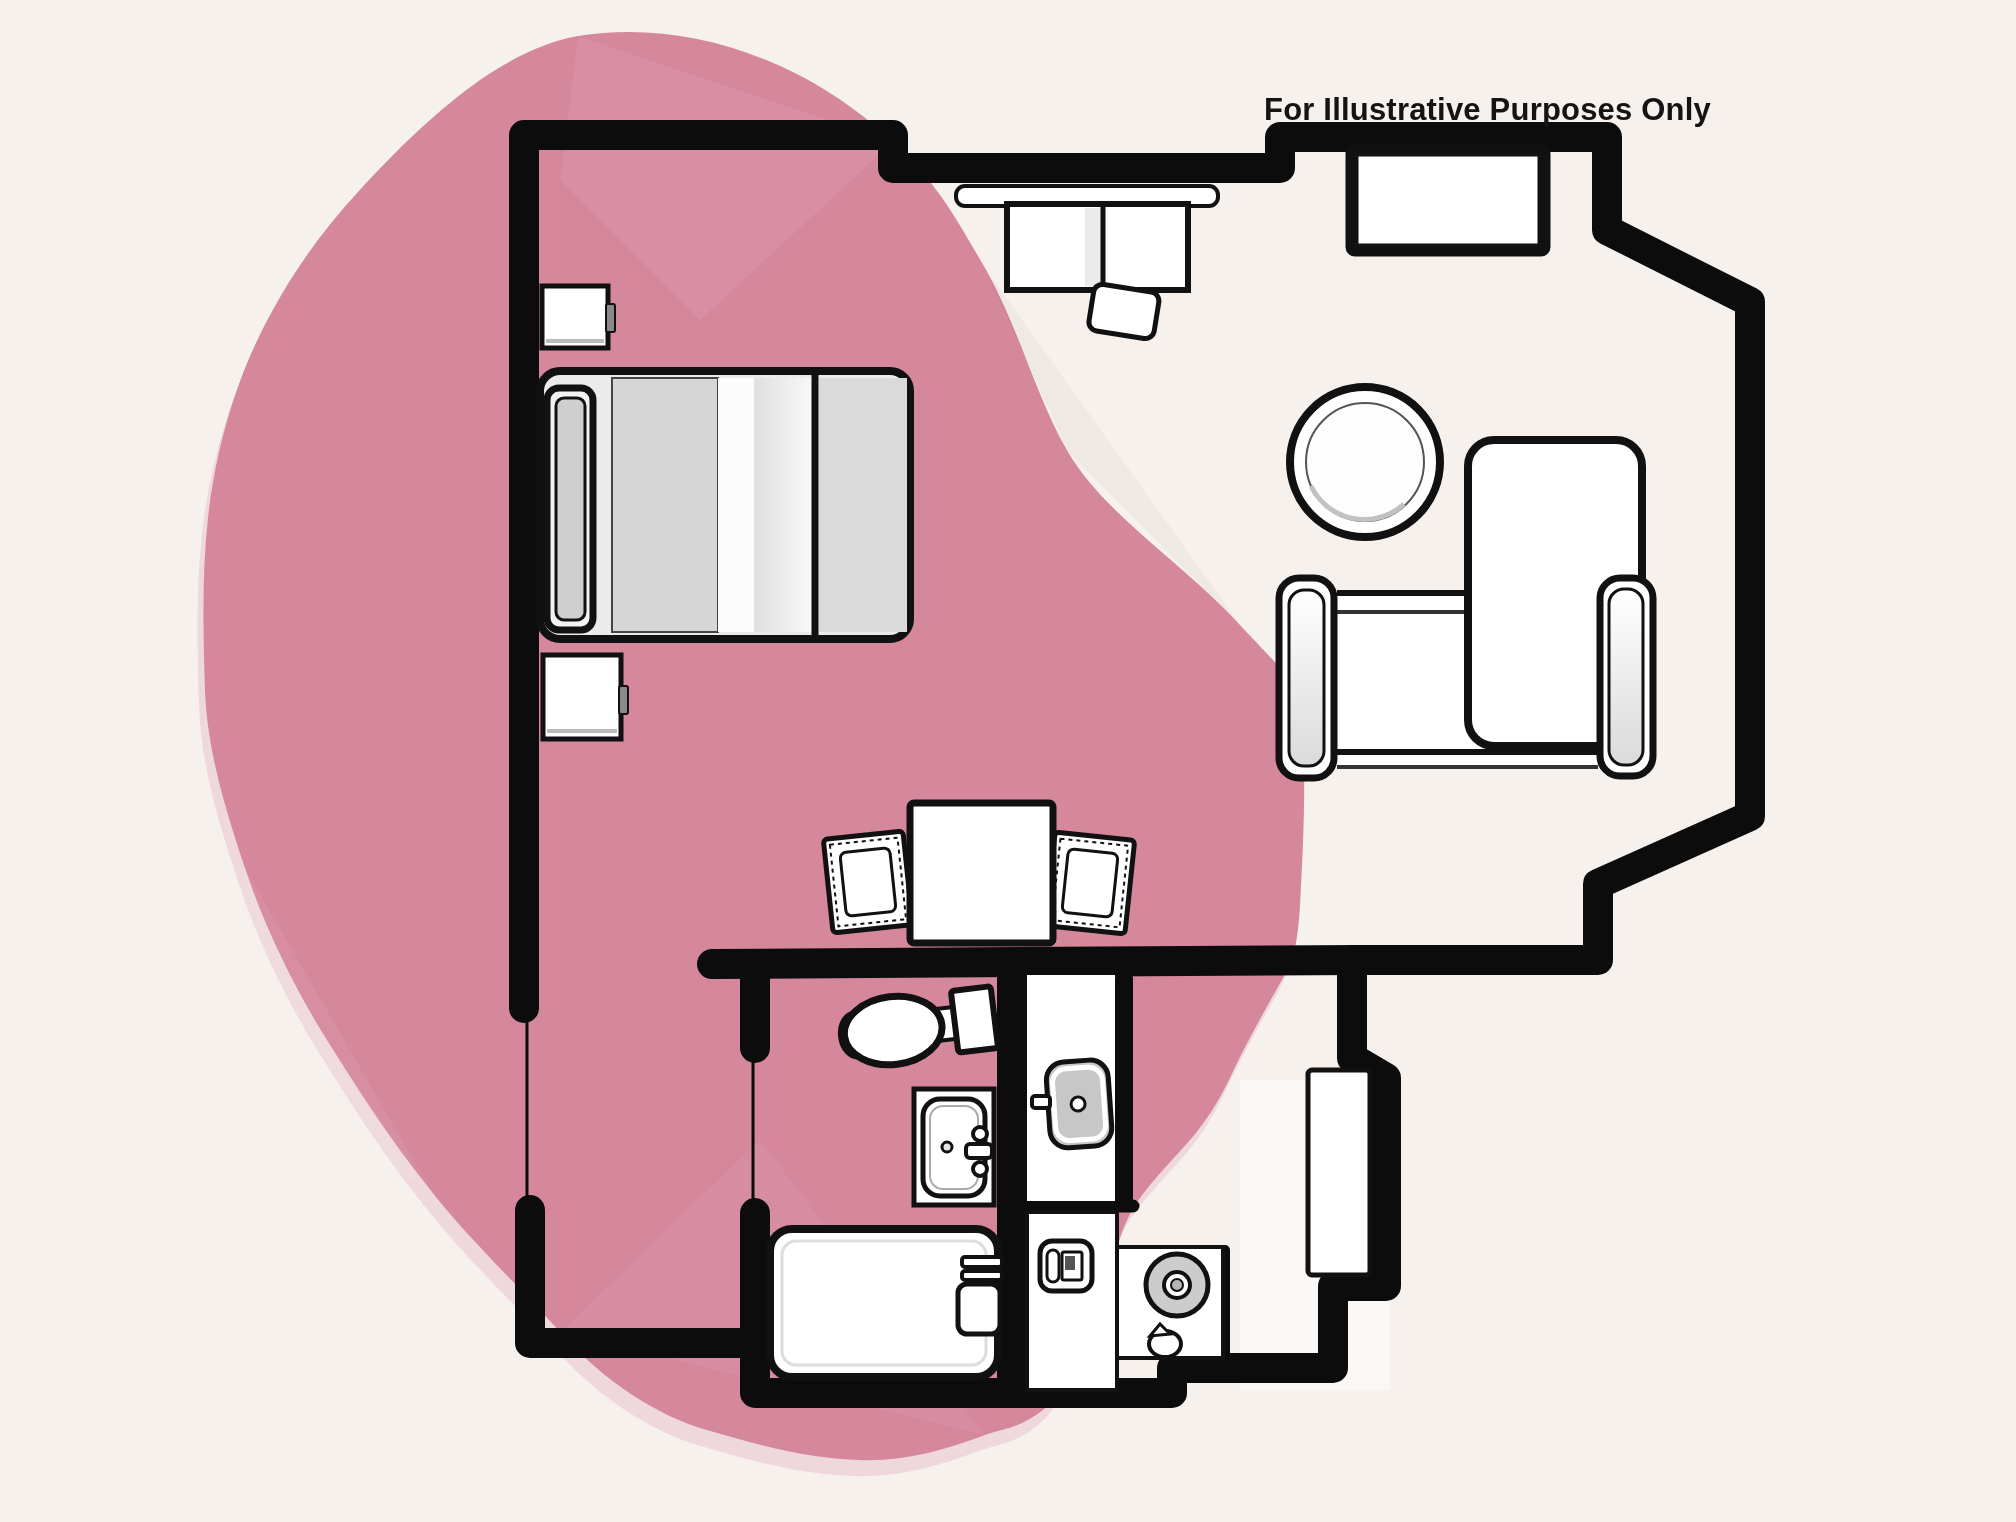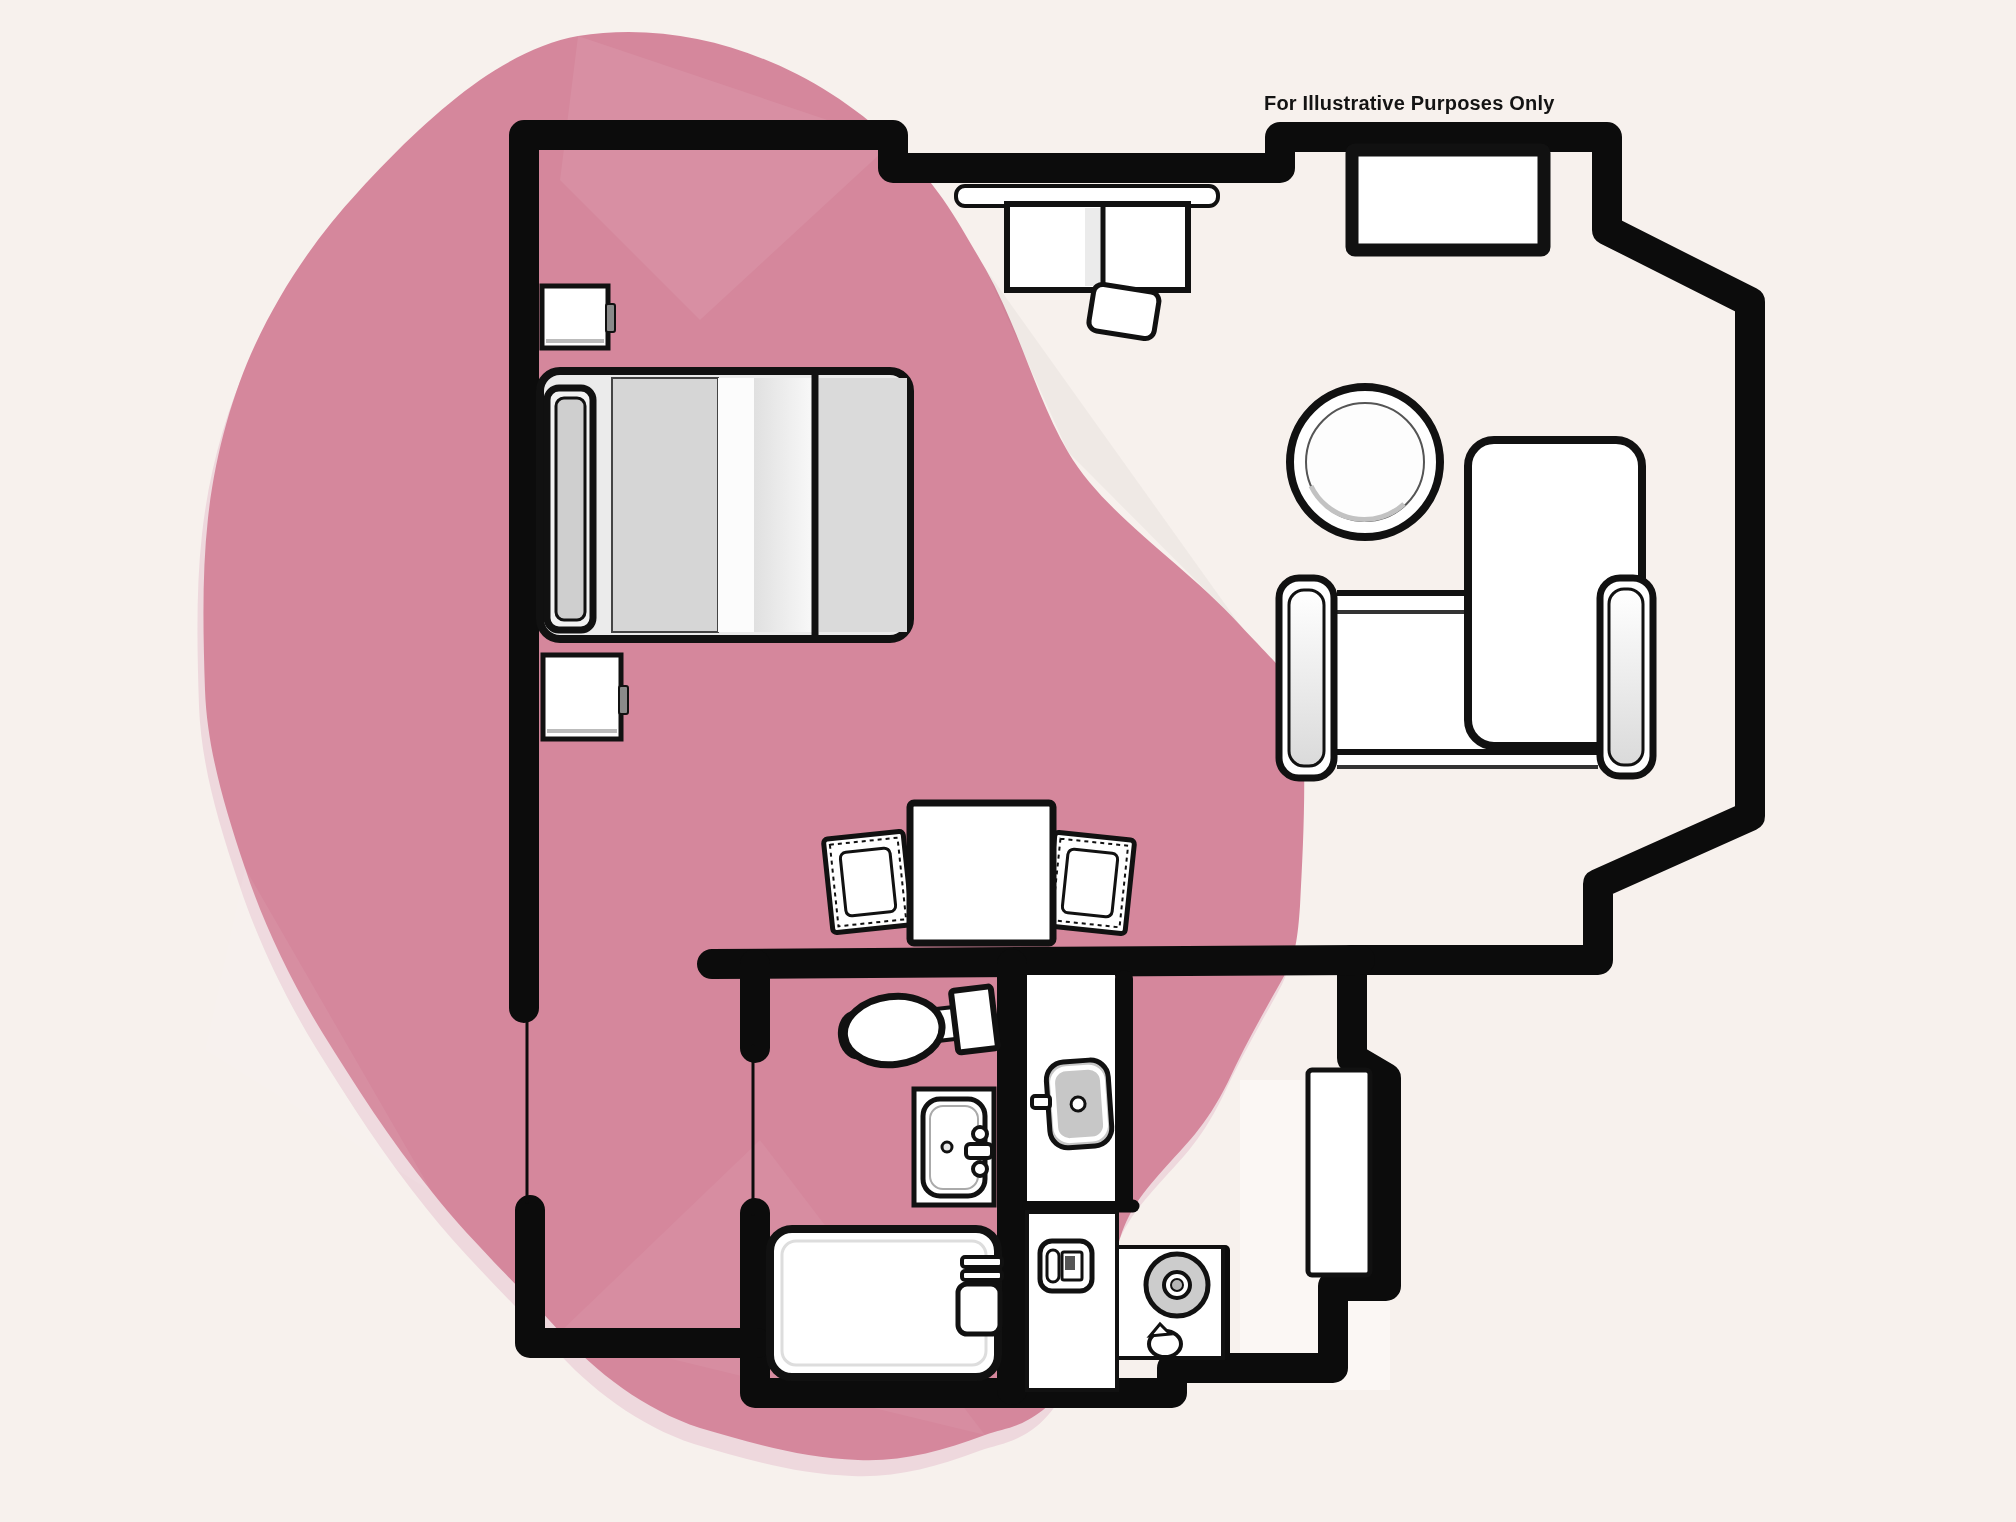--- a/index.html
+++ b/index.html
@@ -1,19 +1,19 @@
 <!DOCTYPE html>
 <html><head>
 <meta charset="utf-8">
 <style>
   html,body{margin:0;padding:0;background:#f7f1ed;}
   .stage{position:relative;width:2016px;height:1522px;background:#f7f1ed;overflow:hidden;
          font-family:"Liberation Sans",sans-serif;}
   .stage svg{position:absolute;left:0;top:0;}
-  .note{position:absolute;left:1264px;top:92px;font-size:20px;font-weight:600;color:#141414;
+  .note{position:absolute;left:1264px;top:92px;font-size:31px;font-weight:600;color:#141414;
         letter-spacing:.2px;white-space:nowrap;}
 </style>
 </head>
 <body>
 
 <div class="stage">
 <svg width="2016" height="1522" viewBox="0 0 2016 1522">
   <defs>
     <linearGradient id="gStrip" x1="0" y1="0" x2="1" y2="0">
       <stop offset="0" stop-color="#e0e0e0"></stop>

